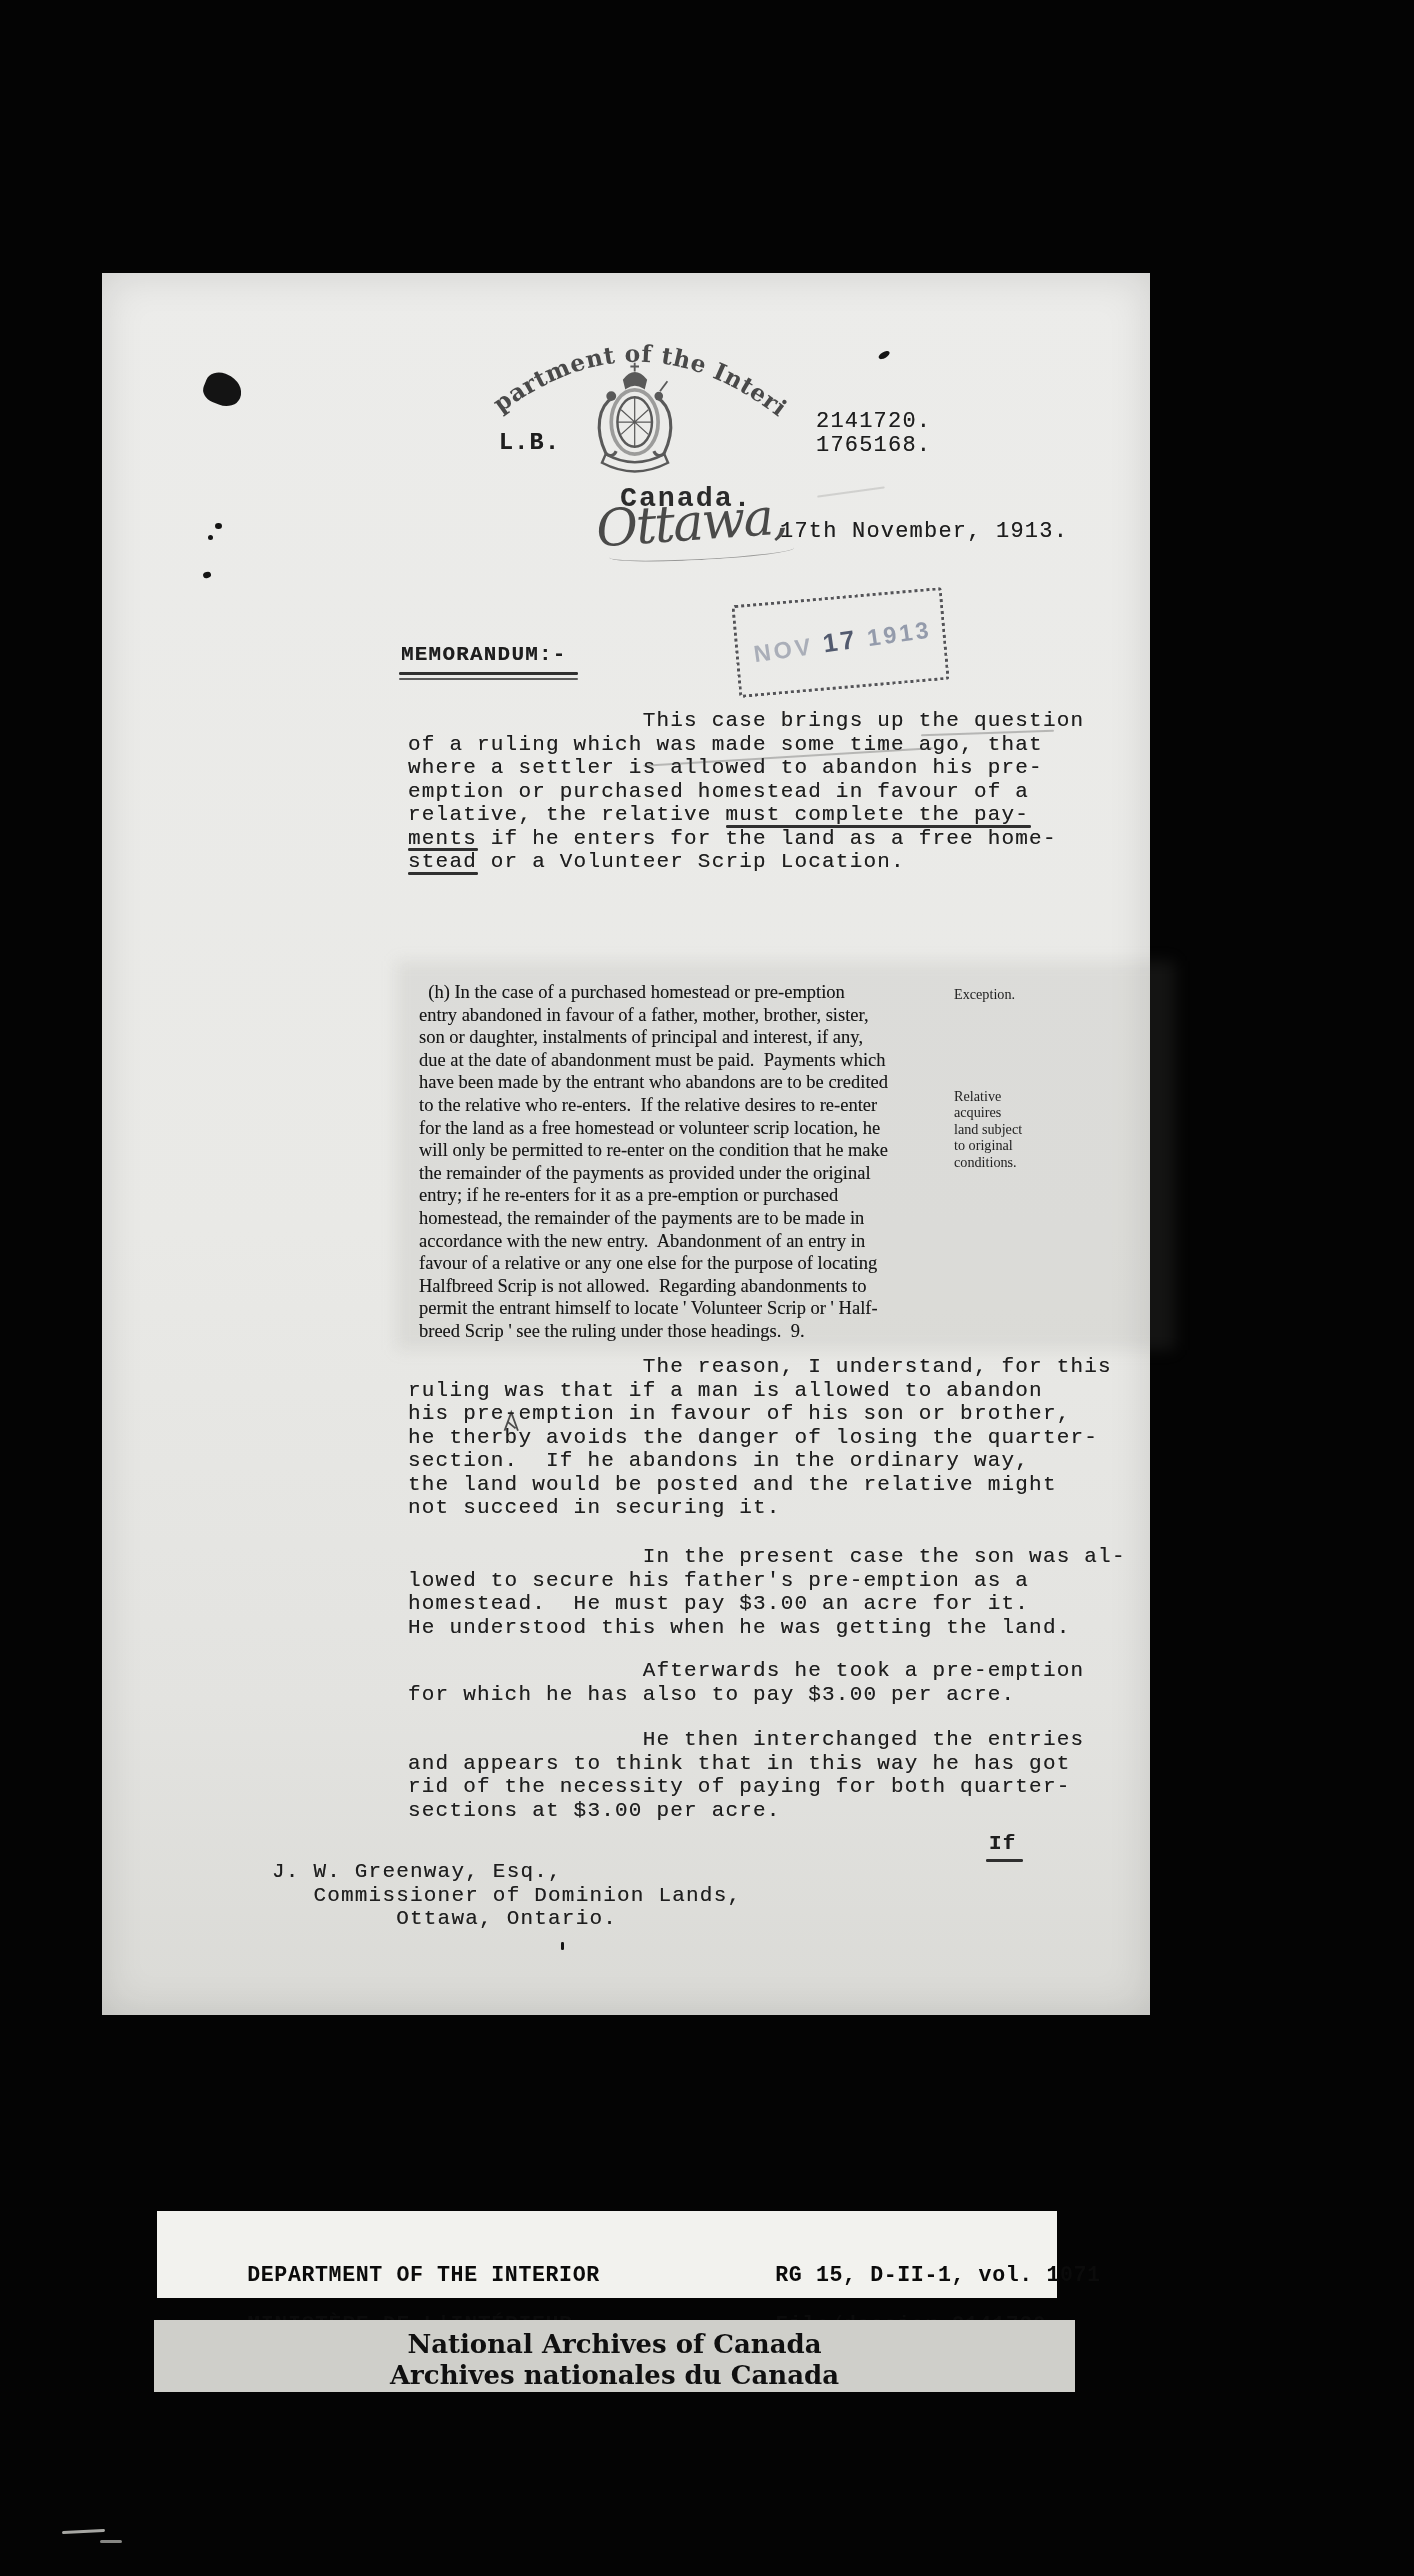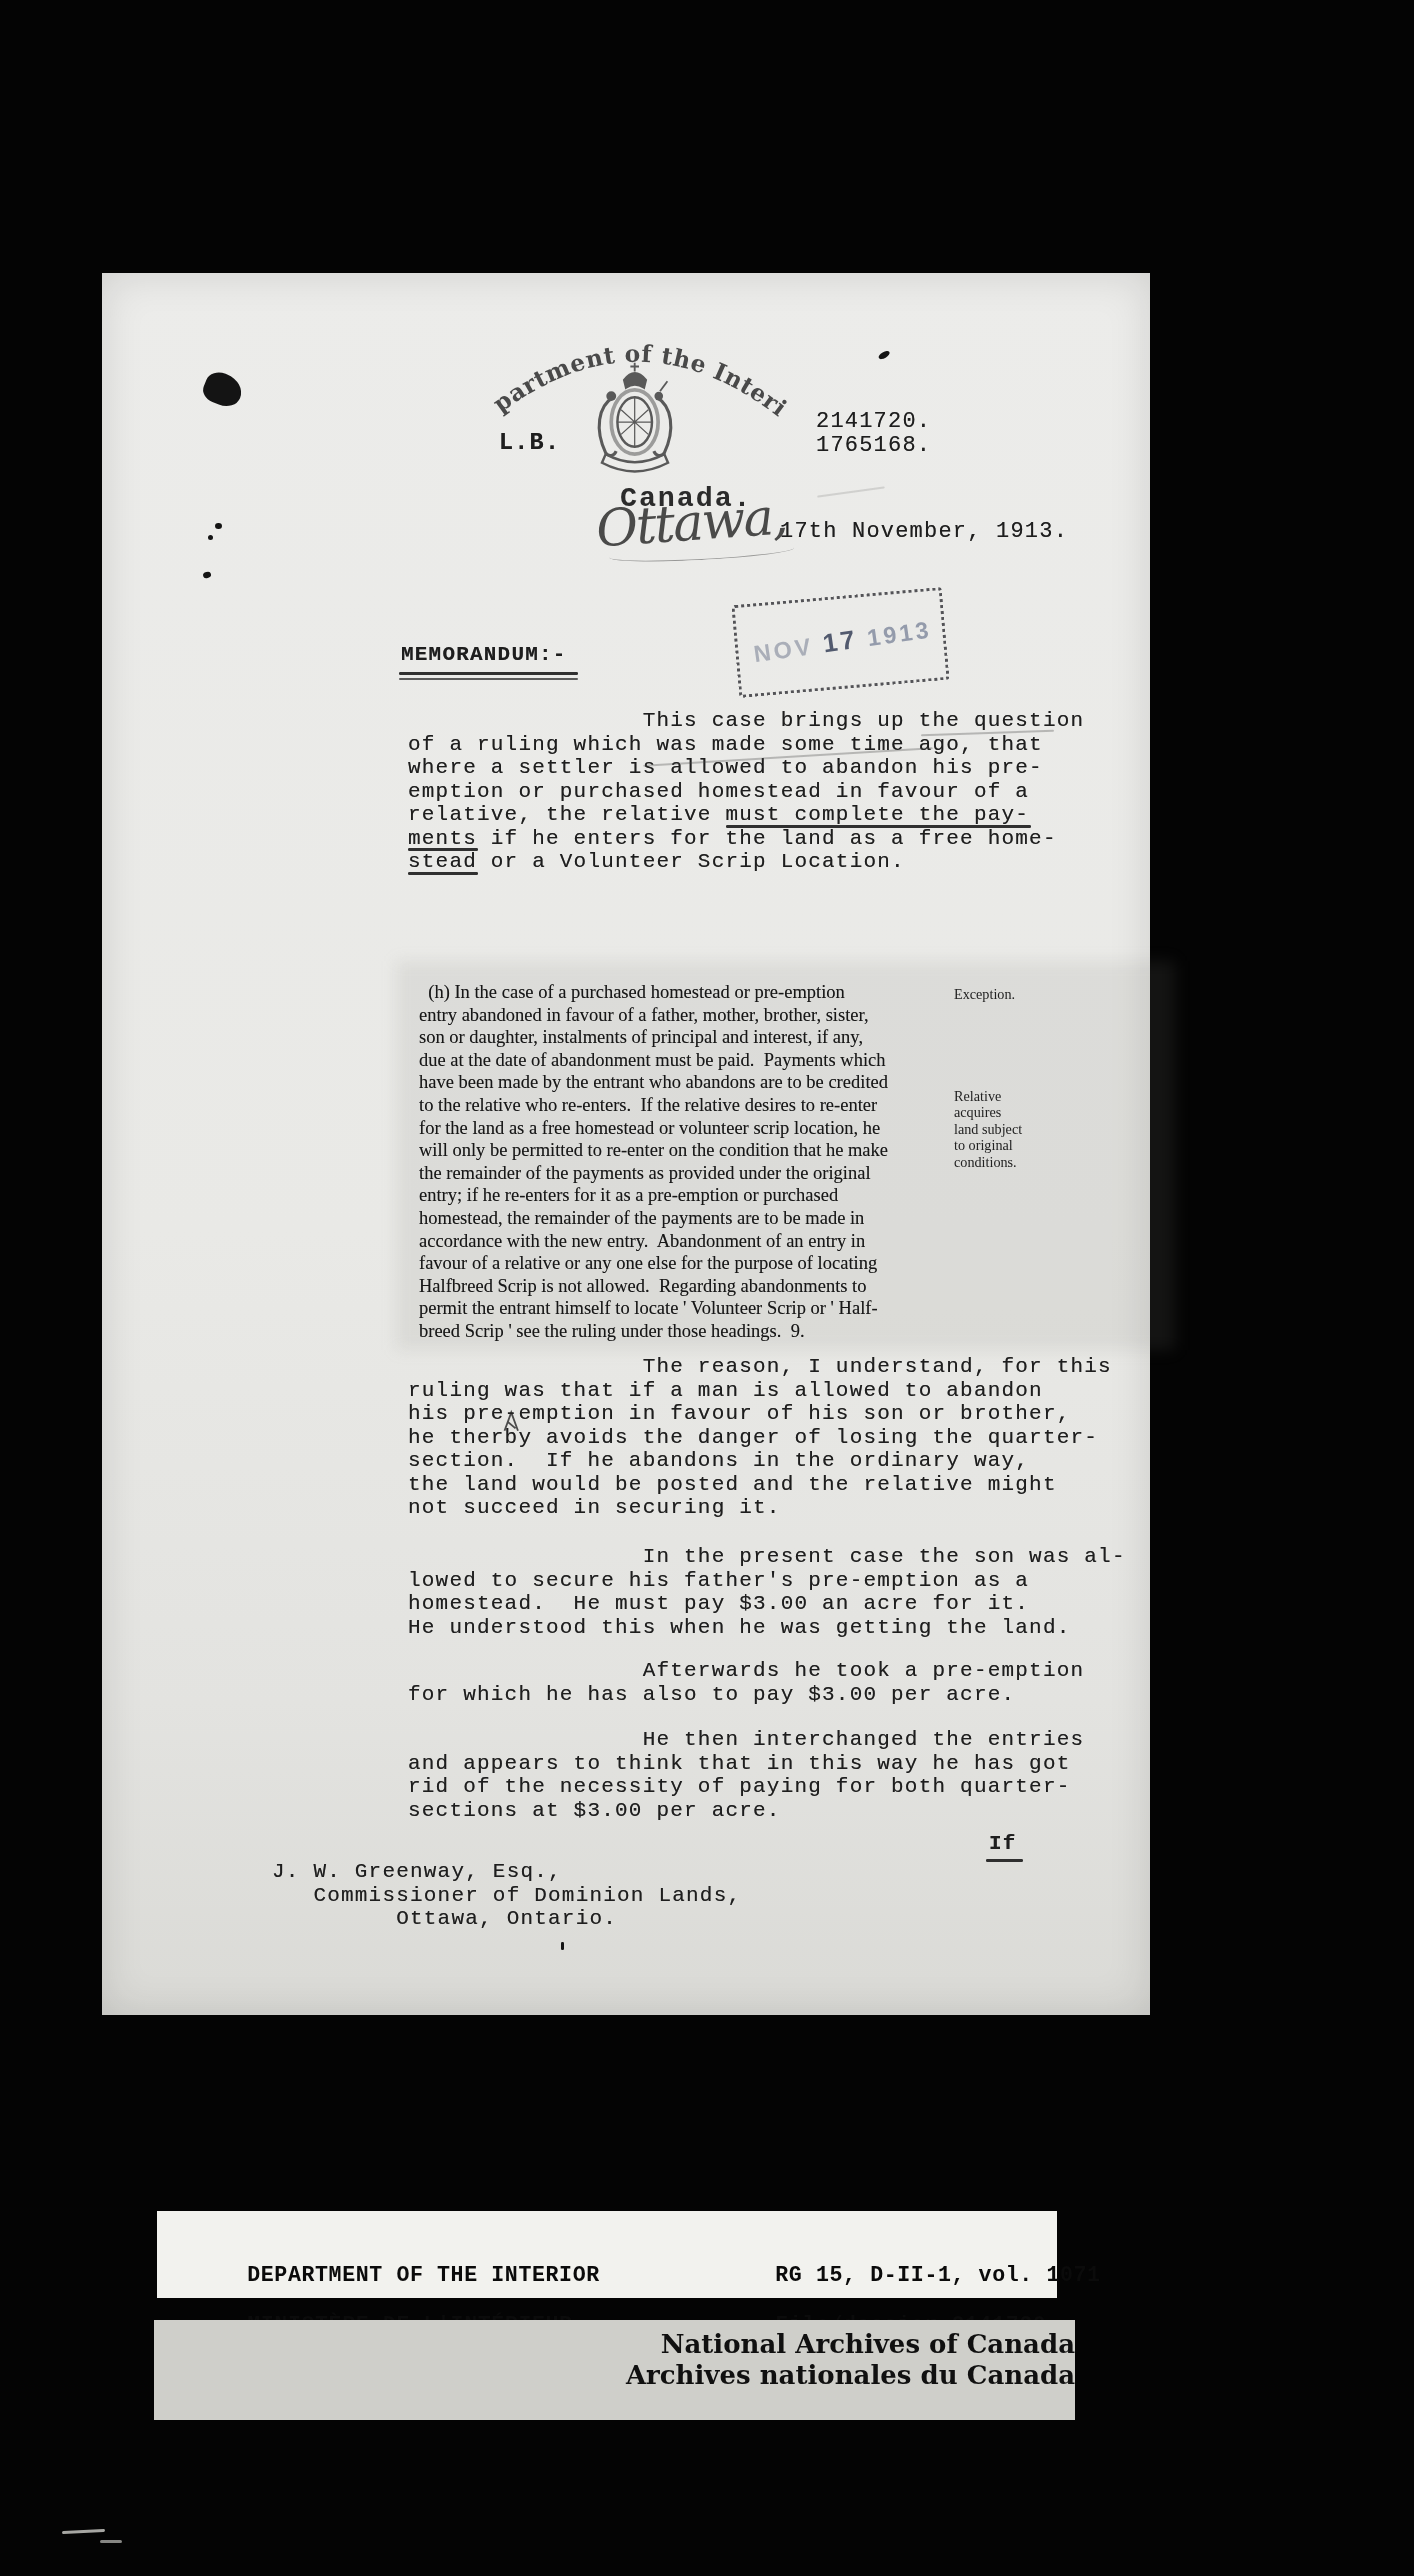--- a/index.html
+++ b/index.html
@@ -26,22 +26,22 @@
   .script{position:absolute;font-family:"DejaVu Serif","Liberation Serif",serif;
          font-style:italic;color:#2e2e2e;}
   .stamp{position:absolute;left:633px;top:323px;width:205px;height:87px;
          border:3.7px dotted rgba(45,45,50,.8);border-radius:3.7px;transform:rotate(-5deg);}
   .stamp-text{position:absolute;left:15px;top:27px;width:179px;text-align:center;
          transform:rotate(-3deg);font-family:"Liberation Sans",sans-serif;font-weight:bold;
          font-size:23.5px;letter-spacing:3.1px;white-space:nowrap;}
   .bar1{position:absolute;left:157px;top:2211px;width:900px;height:87px;background:#f2f2ee;}
   .bar1 .lab{position:absolute;font-family:"Liberation Mono","DejaVu Sans Mono",monospace;
          font-weight:bold;font-size:21.6px;line-height:25px;letter-spacing:0.6px;color:#0b0b0b;white-space:pre;}
-  .bar2{position:absolute;left:154px;top:2320px;width:921px;height:100px;background:#cfcfca;
-         text-align:right;}
+  .bar2{position:absolute;left:154px;top:2320px;width:921px;height:72px;background:#cfcfca;
+         text-align:center;}
   .bar2 .lab{font-family:"DejaVu Serif","Liberation Serif",serif;font-weight:bold;
          font-size:26px;line-height:31px;color:#101010;}
   svg{position:absolute;overflow:visible;}
 </style>
 </head>
 <body>
 
 <div class="page">
 
   <svg style="left:331px;top:15.5px;" width="408" height="145" viewBox="0 0 660 235">

